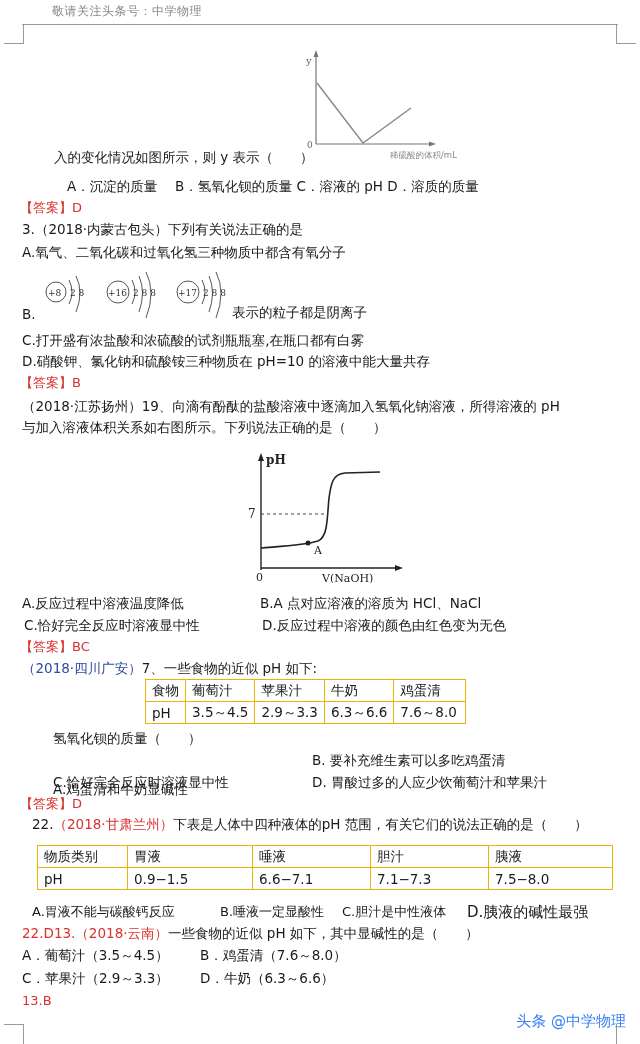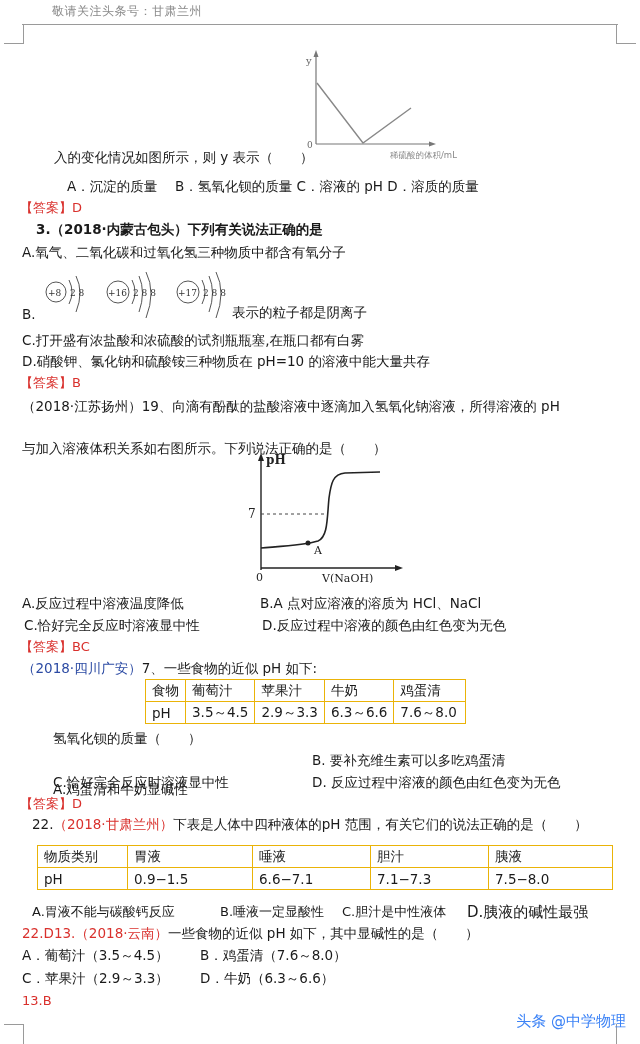--- a/index.html
+++ b/index.html
@@ -12,21 +12,21 @@
   .line { font-size: 13.5px; line-height: 18px; }
   .red { color: #d9302c; }
   .blue { color: #2b4aa3; }
   table.ph { border-collapse: collapse; position: absolute; font-size: 13.5px; }
   table.ph td { border: 1px solid #eab308; padding: 1px 6px; height: 22px; white-space: nowrap; }
   .watermark { right: 14px; top: 1012px; font-size: 15px; color: #3b82f6; }
 </style>
 </head>
 <body>
 
-<div class="abs header-text">敬请关注头条号：甘肃兰州</div>
+<div class="abs header-text">敬请关注头条号：中学物理</div>
 <div class="abs header-rule"></div>
 <div class="corner" style="left:4px;top:24px;border-width:0 1px 1px 0;"></div>
 <div class="corner" style="left:616px;top:24px;border-width:0 0 1px 1px;"></div>
 
 <div class="abs" style="left:290px;top:40px;width:200px;height:120px;">
   <svg width="200" height="120" viewBox="0 0 200 120">
     <line x1="26" y1="104" x2="26" y2="14" stroke="#777" stroke-width="1.2"></line>
     <polygon points="26,10 23.5,17 28.5,17" fill="#777"></polygon>
     <line x1="26" y1="104" x2="142" y2="104" stroke="#777" stroke-width="1.2"></line>
     <polygon points="146,104 139,101.5 139,106.5" fill="#777"></polygon>
@@ -34,21 +34,21 @@
     <text x="16" y="24" font-size="10" fill="#666" font-family="DejaVu Serif, serif">y</text>
     <text x="17" y="108" font-size="9" fill="#666" font-family="DejaVu Serif, serif">0</text>
     <text x="100" y="118" font-size="8.5" fill="#888" font-family="DejaVu Sans, sans-serif">稀硫酸的体积/mL</text>
   </svg>
 </div>
 
 <div class="abs line" style="left:22px;top:148px;margin-left:32px;">入的变化情况如图所示，则 y 表示（　　）</div>
 <div class="abs line" style="left:22px;top:177px;margin-left:45px;">A．沉淀的质量　 B．氢氧化钡的质量  C．溶液的 pH   D．溶质的质量</div>
 <div class="abs line red" style="left:20px;top:199px;font-size:13px;">【答案】D</div>
 
-<div class="abs line" style="left:36px;top:220px;font-weight:bold;">3.（2018·内蒙古包头）下列有关说法正确的是</div>
+<div class="abs line" style="left:22px;top:220px;">3.（2018·内蒙古包头）下列有关说法正确的是</div>
 <div class="abs line" style="left:22px;top:243px;">A.氧气、二氧化碳和过氧化氢三种物质中都含有氧分子</div>
 <div class="abs line" style="left:22px;top:305px;">B.</div>
 
 <div class="abs" style="left:42px;top:272px;width:200px;height:50px;">
   <svg width="200" height="50" viewBox="0 0 200 50">
     <g transform="translate(0,0)">
       <circle cx="14" cy="20" r="10" fill="none" stroke="#555" stroke-width="1"></circle>
       <text x="6" y="24" font-size="9" fill="#333" font-family="DejaVu Serif, serif">+8</text>
       <path d="M27,8 Q33,20 27,32" fill="none" stroke="#555"></path>
       <path d="M34,4 Q42,20 34,40" fill="none" stroke="#555"></path>
@@ -72,21 +72,21 @@
     </g>
   </svg>
 </div>
 
 <div class="abs line" style="left:232px;top:303px;">表示的粒子都是阴离子</div>
 <div class="abs line" style="left:22px;top:331px;">C.打开盛有浓盐酸和浓硫酸的试剂瓶瓶塞,在瓶口都有白雾</div>
 <div class="abs line" style="left:22px;top:352px;">D.硝酸钾、氯化钠和硫酸铵三种物质在 pH=10 的溶液中能大量共存</div>
 <div class="abs line red" style="left:20px;top:374px;font-size:13px;">【答案】B</div>
 
 <div class="abs line" style="left:22px;top:397px;">（2018·江苏扬州）19、向滴有酚酞的盐酸溶液中逐滴加入氢氧化钠溶液，所得溶液的 pH</div>
-<div class="abs line" style="left:22px;top:439px;">与加入溶液体积关系如右图所示。下列说法正确的是（　　）</div>
+<div class="abs line" style="left:22px;top:419px;font-family:Liberation Serif, serif;">与加入溶液体积关系如右图所示。下列说法正确的是（　　）</div>
 
 <div class="abs" style="left:240px;top:448px;width:180px;height:135px;">
   <svg width="180" height="135" viewBox="0 0 180 135">
     <line x1="21" y1="122" x2="21" y2="10" stroke="#222" stroke-width="1.4"></line>
     <polygon points="21,5 18,13 24,13" fill="#222"></polygon>
     <line x1="21" y1="120" x2="158" y2="120" stroke="#222" stroke-width="1.4"></line>
     <polygon points="163,120 155,117 155,123" fill="#222"></polygon>
     <line x1="21" y1="66" x2="88" y2="66" stroke="#444" stroke-width="1" stroke-dasharray="3,3"></line>
     <path d="M21,100 C45,98 65,97 78,93 C88,89 87,70 89,50 C91,35 93,26 105,25 L140,24" fill="none" stroke="#222" stroke-width="1.6"></path>
     <circle cx="68" cy="95" r="2.5" fill="#222"></circle>
@@ -122,21 +122,21 @@
     <td>2.9～3.3</td>
     <td>6.3～6.6</td>
     <td>7.6～8.0</td>
   </tr>
 </tbody>
   </table>
 <div class="abs line" style="left:53px;top:729px;">氢氧化钡的质量（　　）</div>
 <div class="abs line" style="left:53px;top:751px;margin-top:29px;">A.鸡蛋清和牛奶显碱性</div>
 <div class="abs line" style="left:312px;top:751px;">B. 要补充维生素可以多吃鸡蛋清</div>
 <div class="abs line" style="left:53px;top:773px;">C.恰好完全反应时溶液显中性</div>
-<div class="abs line" style="left:312px;top:773px;">D. 反应过程中溶液的颜色由红色变为无色</div>
+<div class="abs line" style="left:312px;top:773px;">D. 胃酸过多的人应少饮葡萄汁和苹果汁</div>
 <div class="abs line red" style="left:20px;top:795px;font-size:13px;">【答案】D</div>
 
 <div class="abs line" style="left:32px;top:815px;">
   <span>22.</span><span class="red">（2018·甘肃兰州）</span><span>下表是人体中四种液体的pH 范围，有关它们的说法正确的是（　　）</span>
 </div>
 <table class="ph" style="left:37px;top:845px;">
   <tbody>
       <tr>
     <td style="width:90px">物质类别</td>
     <td style="width:125px">胃液</td>

